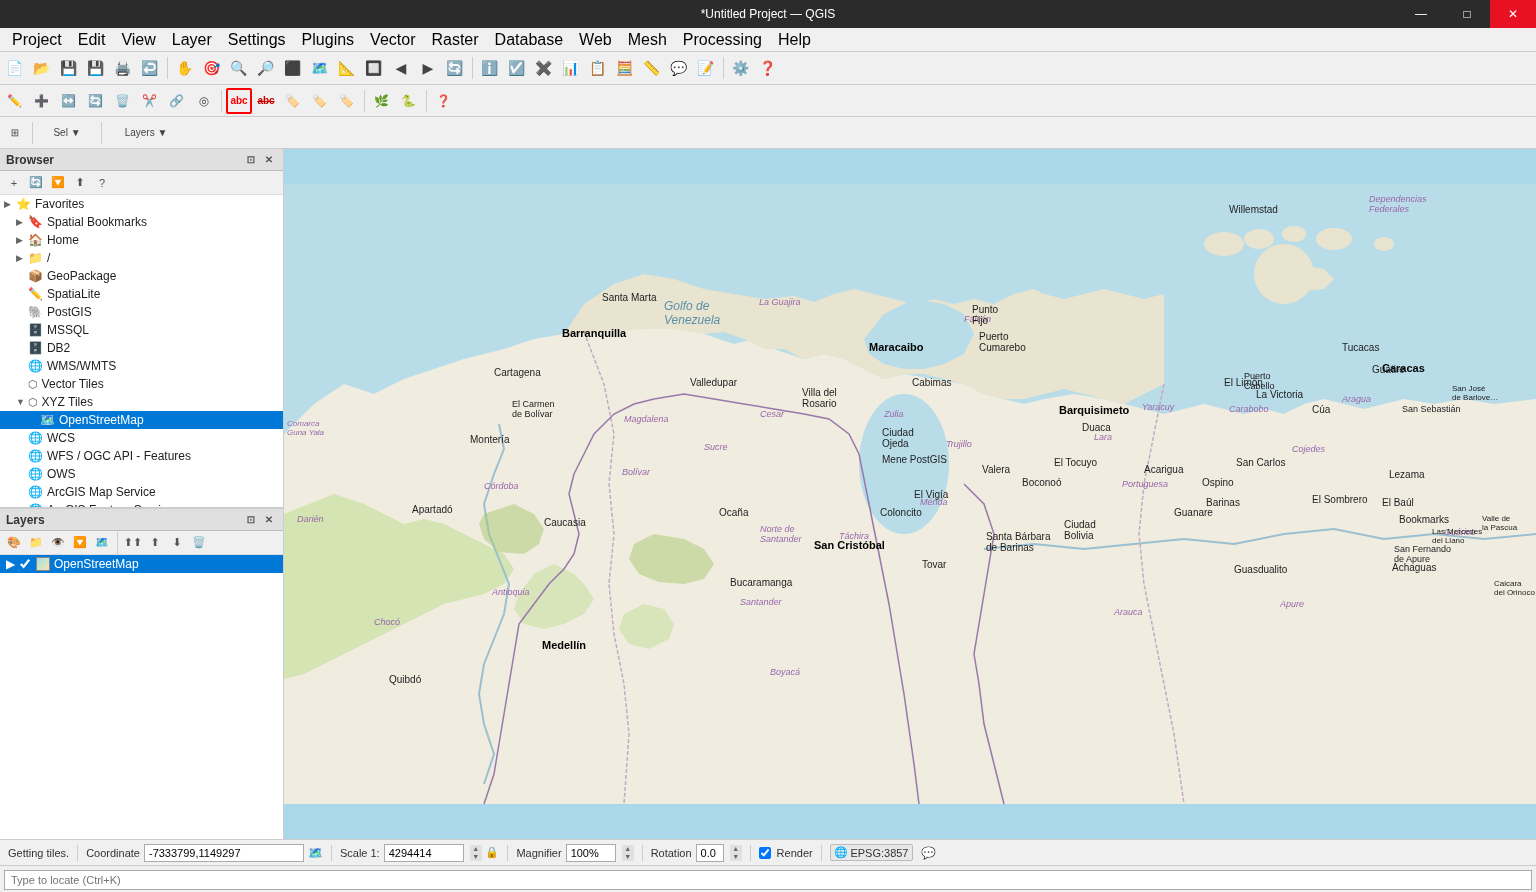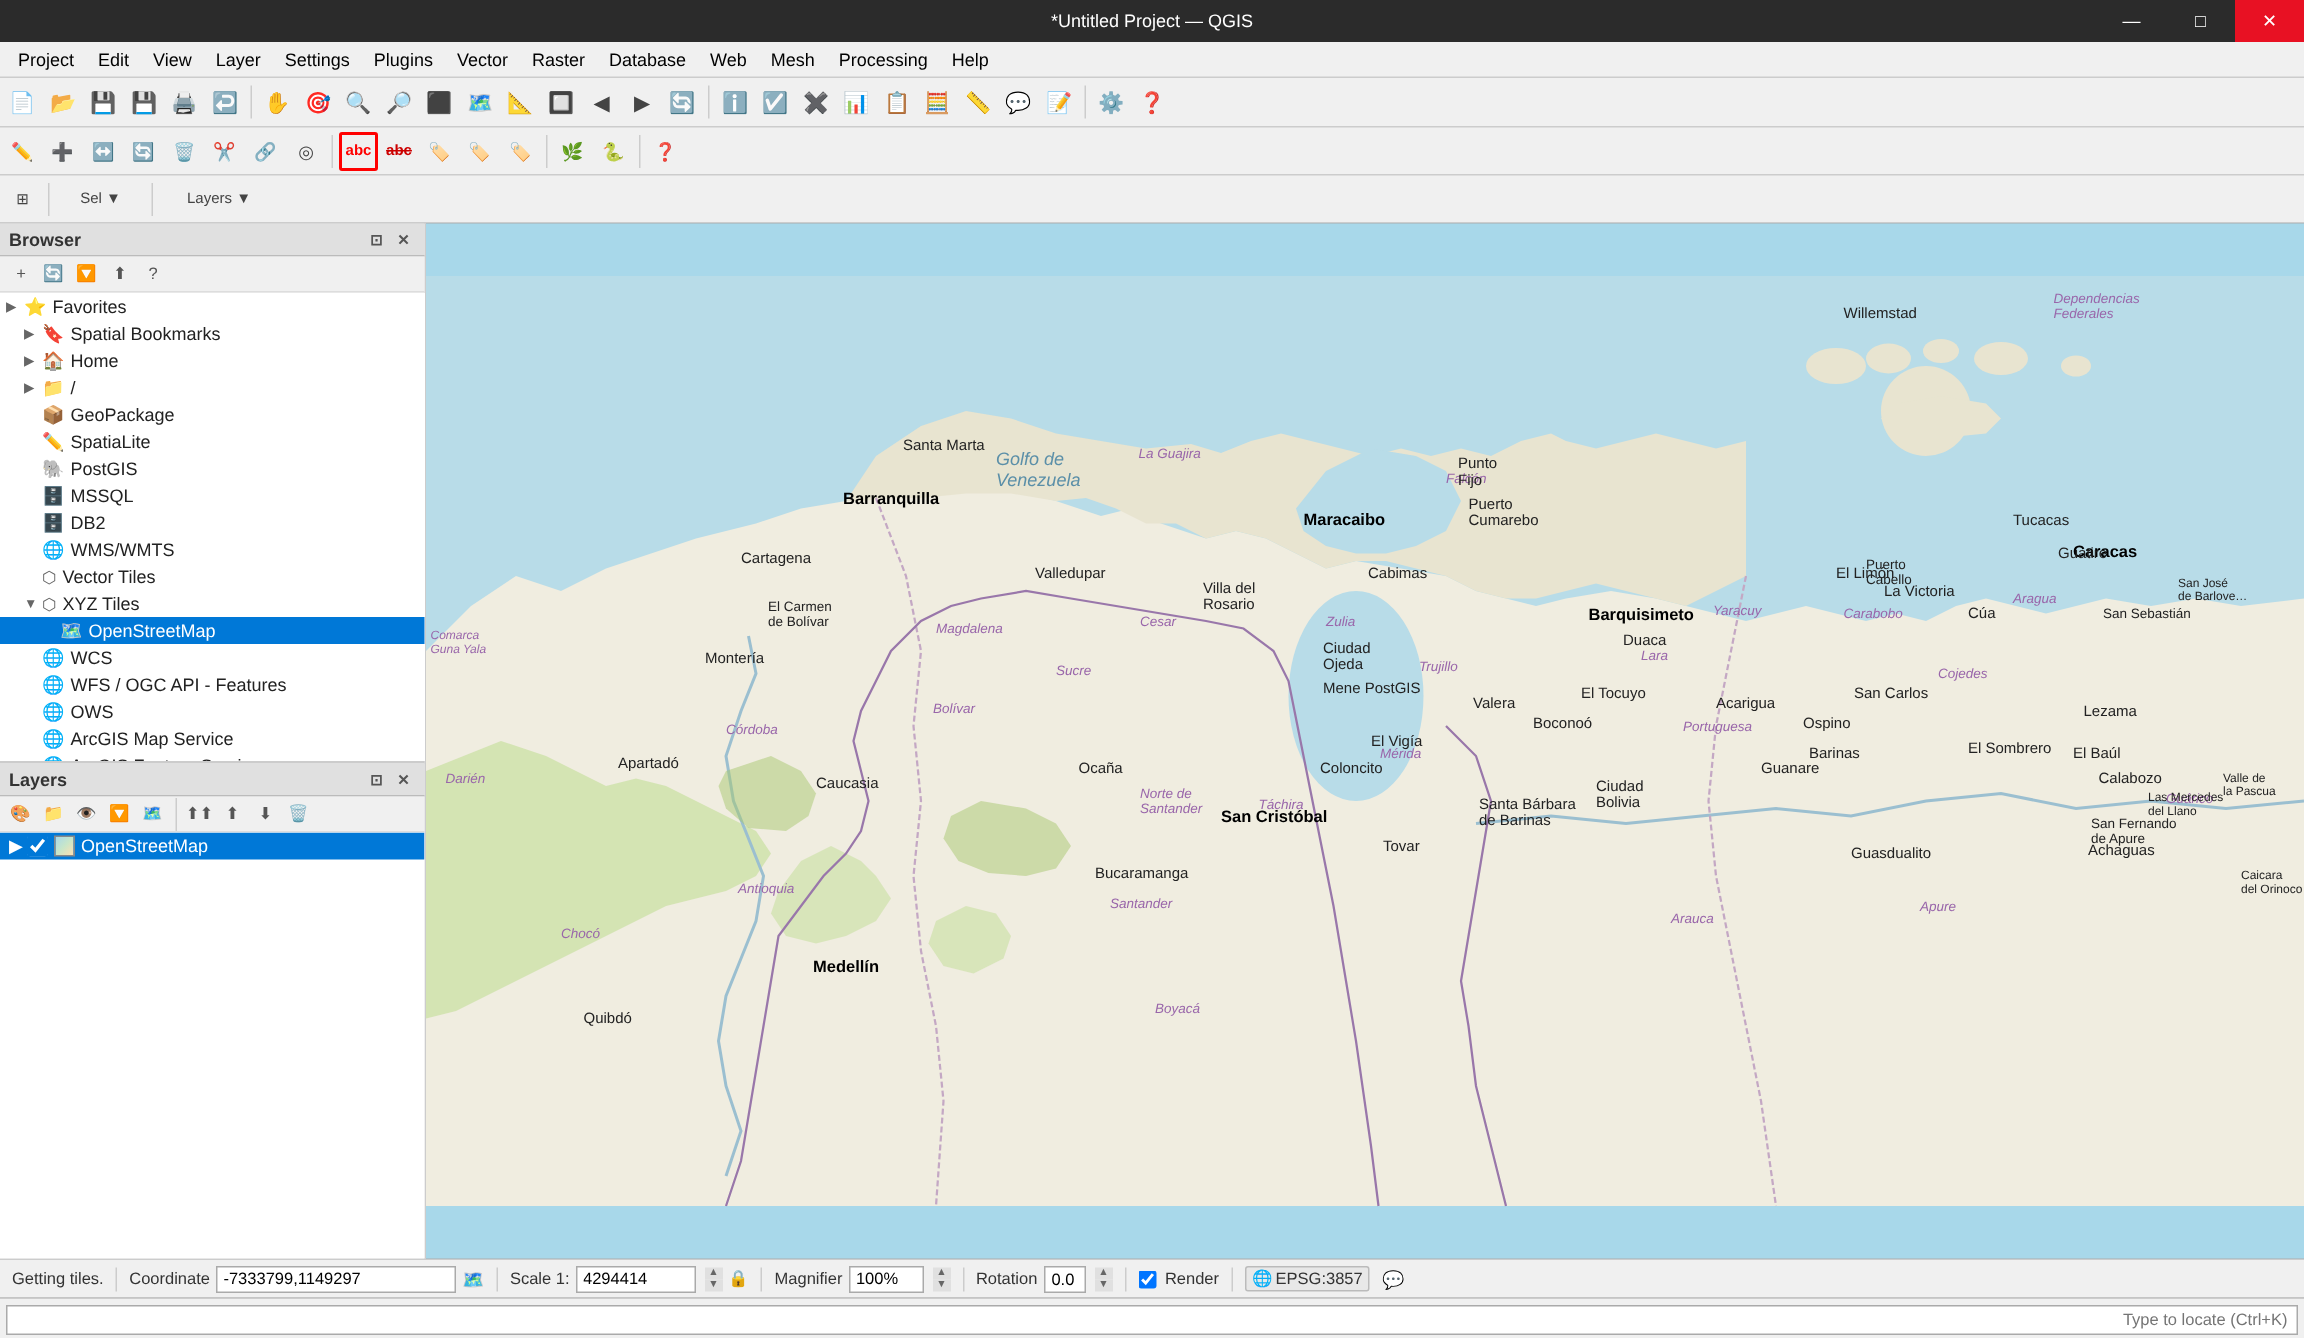--- a/index.html
+++ b/index.html
@@ -40,21 +40,21 @@
       height: 24px;
       background: #f0f0f0;
       display: flex;
       align-items: center;
       padding: 0 4px;
       border-bottom: 1px solid #ccc;
     }
     .menu-item {
       padding: 2px 8px;
       cursor: pointer;
-      font-size: 12px;
+      font-size: 16px;
       color: #000;
     }
 
     
     #toolbar-area {
       background: #f0f0f0;
       border-bottom: 1px solid #ccc;
     }
     .toolbar-row {
       height: 32px;
@@ -294,21 +294,20 @@
       padding: 0 4px;
     }
     .locate-input {
       flex: 1;
       height: 20px;
       padding: 0 6px;
       font-size: 11px;
       border: 1px solid #aaa;
       background: #fff;
       color: #666;
-      text-align: right;
     }
 
     
     .map-label {
       position: absolute;
       font-size: 10px;
       color: #333;
       pointer-events: none;
       white-space: nowrap;
     }
@@ -675,21 +674,21 @@
     <div class="map-label region" style="left:208px; top:438px;">Antioquia</div>
     <div class="map-label city" style="left:105px; top:525px;">Quibdó</div>
     <div class="map-label region" style="left:486px; top:518px;">Boyacá</div>
     <div class="map-label city" style="left:596px; top:358px;">Coloncito</div>
     <div class="map-label city" style="left:638px; top:370px;margin-top:40px;">Tovar</div>
     <div class="map-label city" style="left:780px; top:370px;">Ciudad<br>Bolivia</div>
     <div class="map-label city" style="left:630px; top:340px;">El Vigía</div>
     <div class="map-label city" style="left:950px; top:415px;">Guasdualito</div>
     <div class="map-label region" style="left:996px; top:450px;">Apure</div>
     <div class="map-label region" style="left:830px; top:458px;">Arauca</div>
-    <div class="map-label city" style="left:1115px; top:365px;">Calabozo</div>
+    <div class="map-label city" style="left:1115px; top:365px;">Bookmarks</div>
     <div class="map-label region" style="left:1160px; top:378px;">Guárico</div>
     <div class="map-label city" style="left:1098px; top:348px;">El Baúl</div>
     <div class="map-label city" style="left:1108px; top:413px;">Achaguas</div>
     <div class="map-label city" style="left:860px; top:315px;">Acarigua</div>
     <div class="map-label city" style="left:952px; top:308px;">San Carlos</div>
     <div class="map-label city" style="left:918px; top:328px;">Ospino</div>
     <div class="map-label city" style="left:1028px; top:345px;">El Sombrero</div>
     <div class="map-label city" style="left:1110px; top:395px; font-size:9px;">San Fernando<br>de Apure</div>
     <div class="map-label city" style="left:1148px; top:378px; font-size:8px;">Las Mercedes<br>del Llano</div>
     <div class="map-label city" style="left:1198px; top:365px; font-size:8px;">Valle de<br>la Pascua</div>

